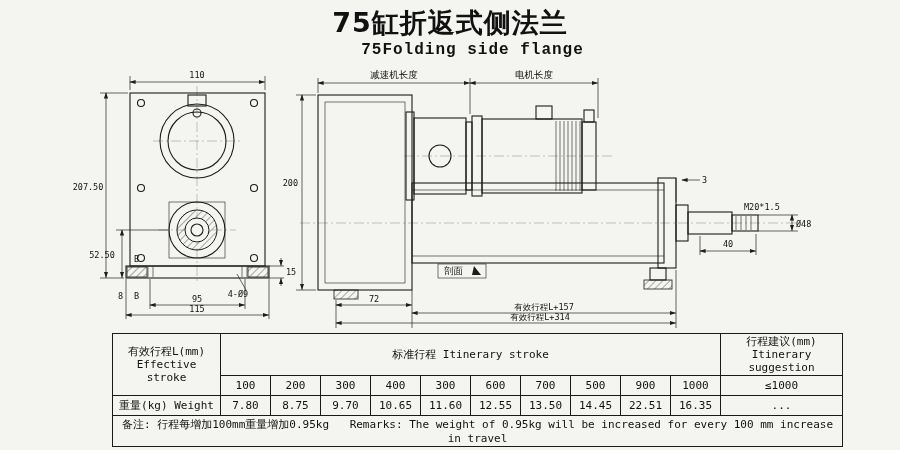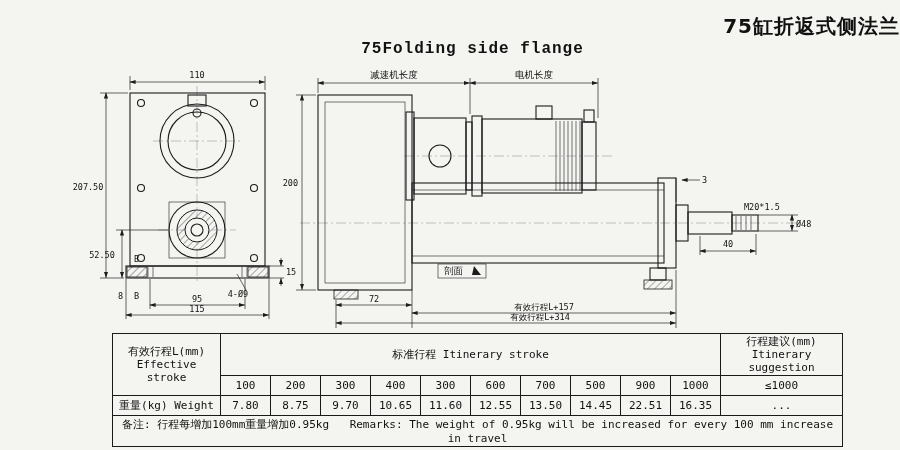--- a/index.html
+++ b/index.html
@@ -5,23 +5,23 @@
   * { margin:0; padding:0; box-sizing:border-box; }
   html,body { width:900px; height:450px; }
   body {
     background:#f4f4f1;
     font-family:"DejaVu Sans Mono", monospace;
     overflow:hidden;
     color:#111;
   }
   .page { position:relative; width:900px; height:450px; }
   .title-zh {
-    text-align:right; padding-top:13px;
+    text-align:center; padding-top:5px;
     font-family:"DejaVu Sans", sans-serif;
-    font-weight:bold; font-size:20px; letter-spacing:1px;
+    font-weight:bold; font-size:27px; letter-spacing:1px;
   }
   .title-en {
     text-align:center;
     font-family:"Liberation Mono", monospace;
     font-weight:bold; font-size:16px; letter-spacing:1px;margin-left:45px;
   }
   .drawing { position:absolute; top:66px; left:0; width:804px; height:266px; }
   svg text { font:8.5px "DejaVu Sans Mono", monospace; fill:#111; }
   svg text.lbl { font-size:9.5px; }
   .s  { fill:none; stroke:#1c1c1c; stroke-width:1.1; }

